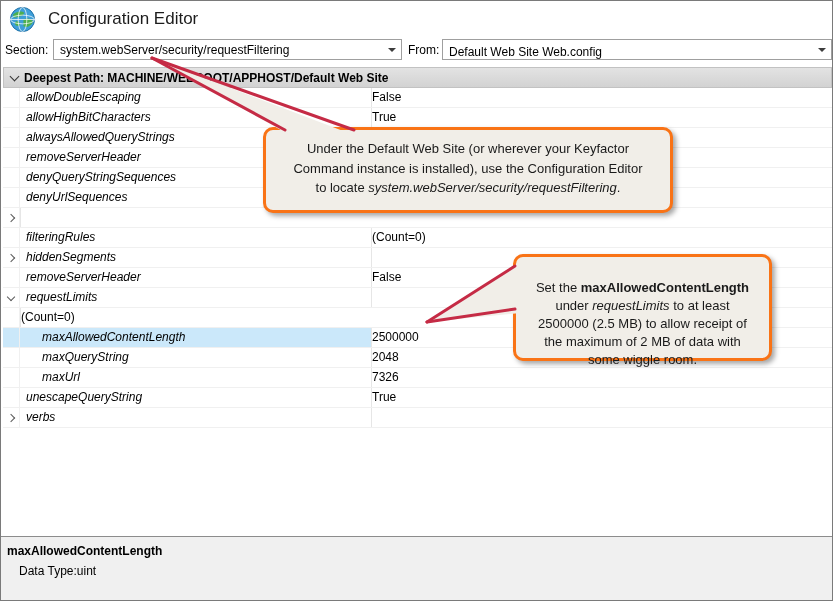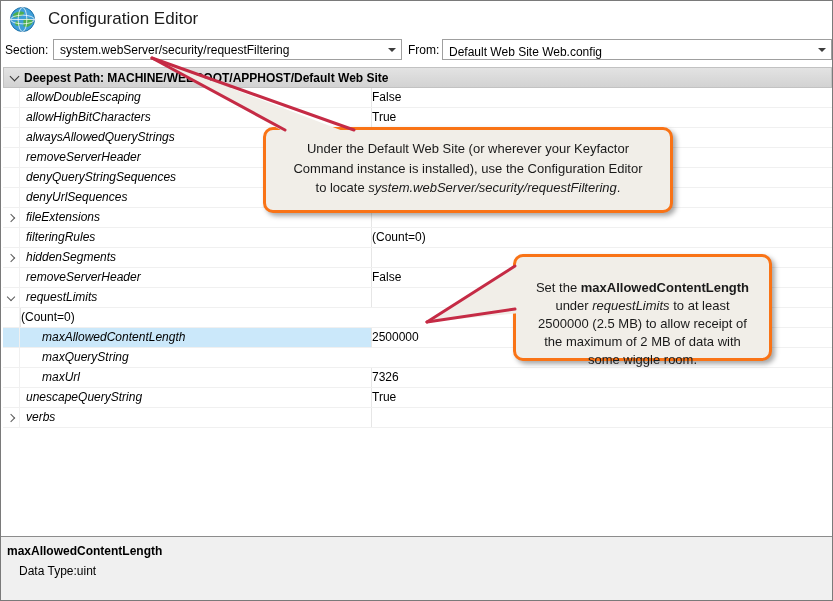--- a/index.html
+++ b/index.html
@@ -132,21 +132,20 @@
       </div>
       <div class="grid-row">
         <div class="gutter"></div>
         <div class="cell name">denyUrlSequences</div>
         <div class="cell value"></div>
       </div>
       <div class="grid-row">
         <div class="gutter">
           <span class="chev right"></span>
         </div>
-        <div class="cell name">fileExtensions</div>
         <div class="cell value"></div>
       </div>
       <div class="grid-row">
         <div class="gutter"></div>
         <div class="cell name">filteringRules</div>
         <div class="cell value">(Count=0)</div>
       </div>
       <div class="grid-row">
         <div class="gutter">
           <span class="chev right"></span>
@@ -171,20 +170,21 @@
         <div class="cell value">(Count=0)</div>
       </div>
       <div class="grid-row selected">
         <div class="gutter"></div>
         <div class="cell name indent">maxAllowedContentLength</div>
         <div class="cell value">2500000</div>
       </div>
       <div class="grid-row">
         <div class="gutter"></div>
         <div class="cell name indent">maxQueryString</div>
+        <div class="cell value">2048</div>
       </div>
       <div class="grid-row">
         <div class="gutter"></div>
         <div class="cell name indent">maxUrl</div>
         <div class="cell value">7326</div>
       </div>
       <div class="grid-row">
         <div class="gutter"></div>
         <div class="cell name">unescapeQueryString</div>
         <div class="cell value">True</div>

